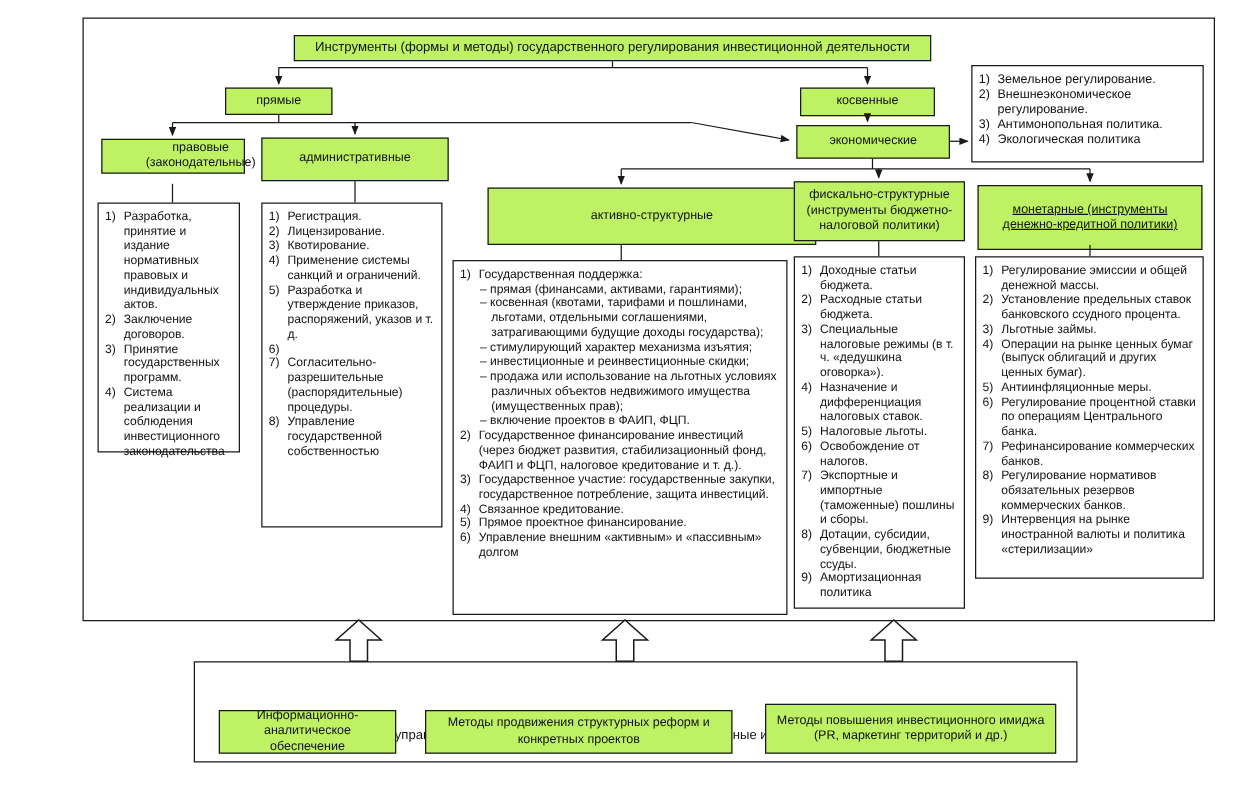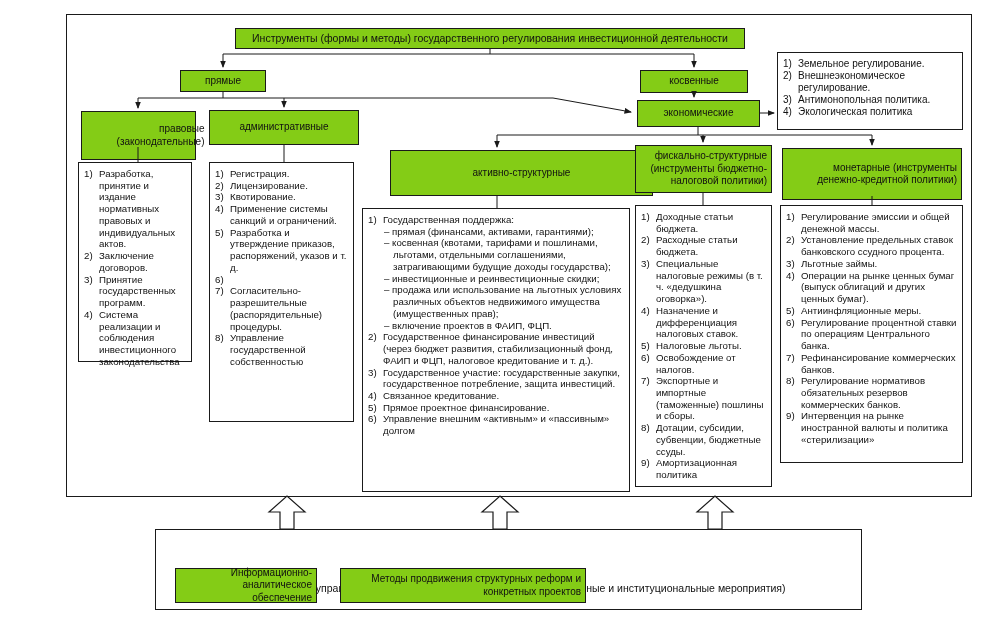--- a/index.html
+++ b/index.html
@@ -5,23 +5,23 @@
   html,body { margin:0; padding:0; background:#ffffff; }
   #canvas {
     position:relative; width:997px; height:637px; background:#ffffff;
     font-family:"Liberation Sans", sans-serif; color:#111;
   }
   .frame {
     position:absolute; border:1.5px solid #1a1a1a; background:transparent;
     box-sizing:border-box;
   }
   .box {
-    position:absolute; border:1px solid #1a1a1a; background:#84cc16;
+    position:absolute; border:1px solid #1a1a1a; background:#bef264;
     box-sizing:border-box; display:flex; align-items:center; justify-content:center;
-    text-align:right; font-size:10px; line-height:1.25; padding:2px 4px;
+    text-align:center; font-size:10px; line-height:1.25; padding:2px 4px;
   }
   .list {
     position:absolute; border:1px solid #1a1a1a; background:#fff;
     box-sizing:border-box; padding:5px 3px 4px 5px; font-size:9.7px; line-height:1.21;
   }
   .li { display:flex; }
   .li .num { flex:0 0 15px; }
   .li .txt { flex:1; }
   .sub { padding-left:25px; text-indent:-9px; }
   .title-box { font-size:10.5px; }
@@ -66,37 +66,37 @@
       <div class="li">
         <span class="num">3)</span>
         <span class="txt">Антимонопольная политика.</span>
       </div>
       <div class="li">
         <span class="num">4)</span>
         <span class="txt">Экологическая политика</span>
       </div>
     </div>
 
-  <div class="box" style="left:81px; top:111px; width:115px; height:49px;padding-left:48px;">
+  <div class="box" style="left:81px; top:111px; width:115px; height:28px;padding-left:48px;">
     <span>правовые (законодательные)</span>
   </div>
 
   <div class="box" style="left:209px; top:110px; width:150px; height:35px;">
     <span>административные</span>
   </div>
 
   <div class="box" style="left:365px; top:150px; width:263px; height:46px;margin-left:25px;">
     <span>активно-структурные</span>
   </div>
 
   <div class="box" style="left:635px; top:145px; width:137px; height:48px;">
     <span>фискально-структурные (инструменты бюджетно-налоговой политики)</span>
   </div>
 
-  <div class="box" style="left:782px; top:148px; width:180px; height:52px;">
+  <div class="box" style="left:782px; top:148px; width:180px; height:52px;text-decoration:underline;">
     <span>монетарные (инструменты денежно-кредитной политики)</span>
   </div>
 
   <div class="list" style="left:78px; top:162px; width:114px; height:200px;">
       <div class="li">
         <span class="num">1)</span>
         <span class="txt">Разработка, принятие и издание нормативных правовых и индивидуальных актов.</span>
       </div>
       <div class="li">
         <span class="num">2)</span>
@@ -146,20 +146,21 @@
       </div>
     </div>
 
   <div class="list" style="left:362px; top:208px; width:268px; height:284px;">
       <div class="li">
         <span class="num">1)</span>
         <span class="txt">Государственная поддержка:</span>
       </div>
       <div class="sub">–  прямая (финансами, активами, гарантиями);</div>
       <div class="sub">–  косвенная (квотами, тарифами и пошлинами, льготами, отдельными соглашениями, затрагивающими будущие доходы государства);</div>
+      <div class="sub">–  стимулирующий характер механизма изъятия;</div>
       <div class="sub">–  инвестиционные и реинвестиционные скидки;</div>
       <div class="sub">–  продажа или использование на льготных условиях различных объектов недвижимого имущества (имущественных прав);</div>
       <div class="sub">–  включение проектов в ФАИП, ФЦП.</div>
       <div class="li">
         <span class="num">2)</span>
         <span class="txt">Государственное финансирование инвестиций (через бюджет развития, стабилизационный фонд, ФАИП и ФЦП, налоговое кредитование и т. д.).</span>
       </div>
       <div class="li">
         <span class="num">3)</span>
         <span class="txt">Государственное участие: государственные закупки, государственное потребление, защита инвестиций.</span>
@@ -261,20 +262,23 @@
   </div>
 
   <div class="box" style="left:175px; top:568px; width:142px; height:35px;">
     <span>Информационно-аналитическое обеспечение</span>
   </div>
 
   <div class="box" style="left:340px; top:568px; width:246px; height:35px;">
     <span>Методы продвижения структурных реформ и конкретных проектов</span>
   </div>
 
+  <div class="box" style="left:612px; top:563px; width:233px; height:40px;">
+    <span>Методы повышения инвестиционного имиджа (PR, маркетинг территорий и др.)</span>
+  </div>
 
   <svg class="overlay" width="997" height="637" viewBox="0 0 997 637">
     <defs>
       <marker id="arr" markerWidth="9" markerHeight="8" refX="6.5" refY="3" orient="auto" markerUnits="userSpaceOnUse">
         <path d="M0,0 L7.5,3 L0,6 Z" fill="#1a1a1a"></path>
       </marker>
     </defs>
     <g stroke="#1a1a1a" stroke-width="1" fill="none">
 
       <path d="M490,49 V54"></path>

